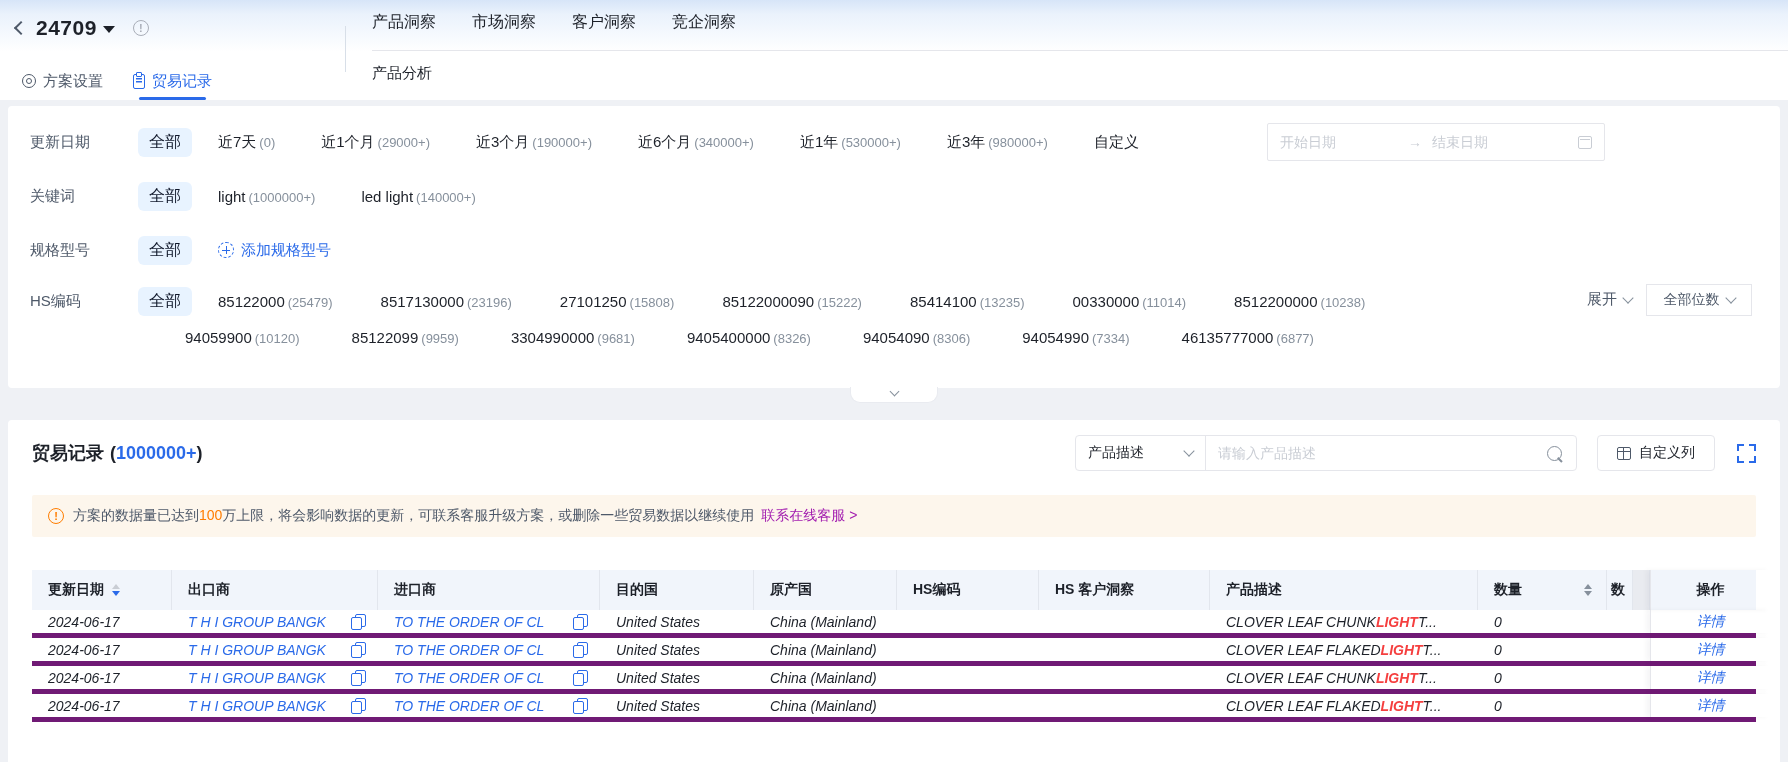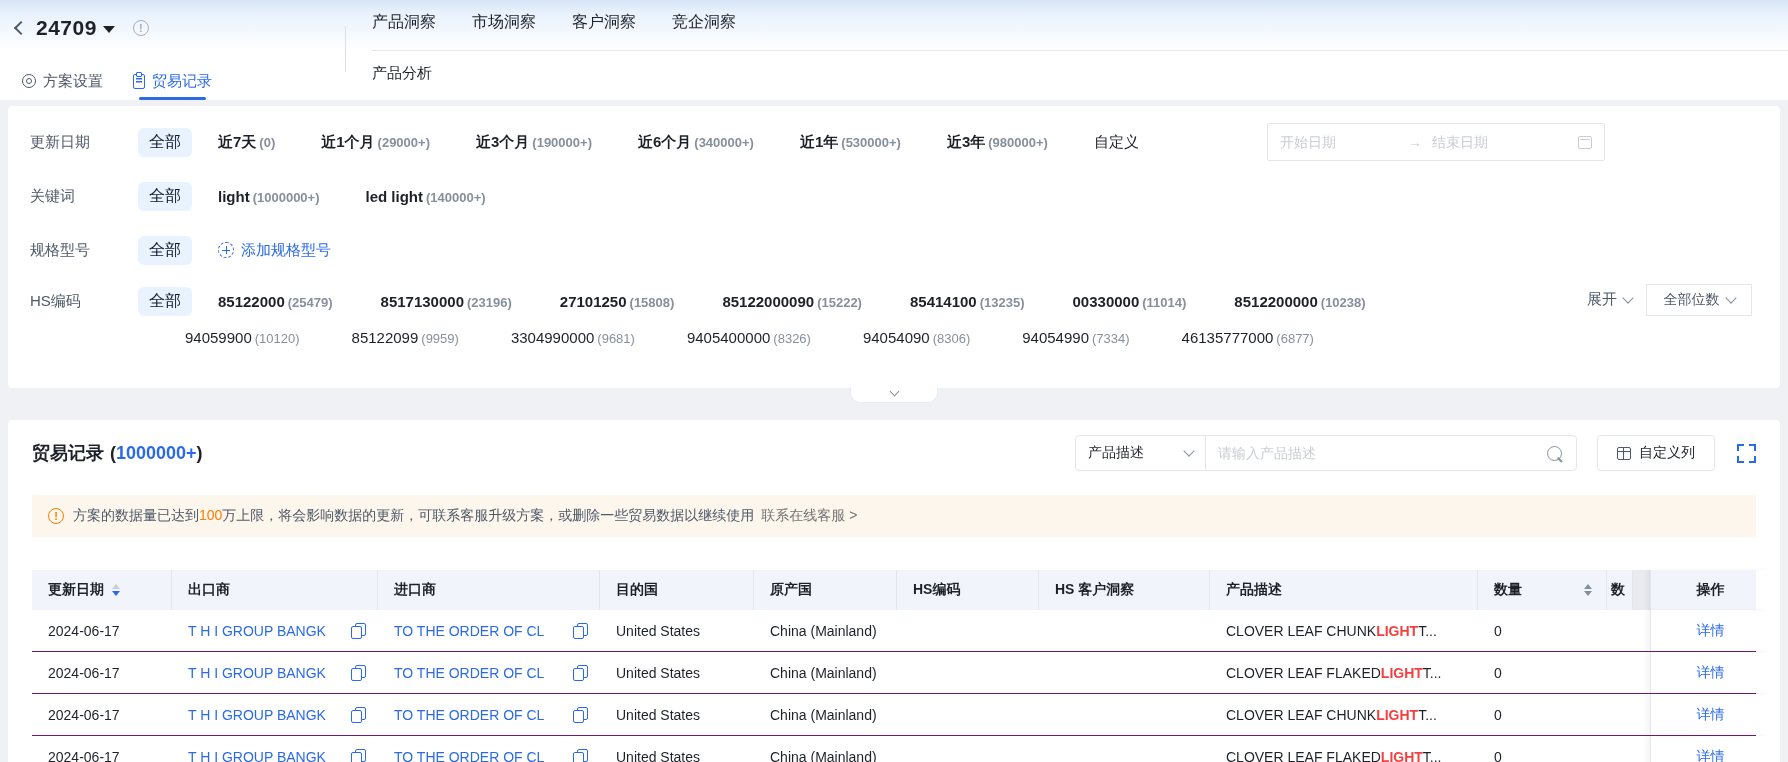--- a/index.html
+++ b/index.html
@@ -36,21 +36,21 @@
   .main-nav .nav-item { font-size:16px; font-weight:500; color:#1D2129; cursor:pointer; }
   .nav-divider { position:absolute; left:372px; right:0; top:50px; height:1px; background:#E5E6EB; }
   .sub-nav { position:absolute; left:372px; top:64px; font-size:15px; color:#1D2129; cursor:pointer; }
 
   
   .filter-card { position:absolute; left:8px; top:106px; width:1772px; height:282px;
     background:#fff; border-radius:4px; padding:16px 24px 0 22px; }
   .filter-row { display:flex; align-items:center; height:40px; margin-bottom:14px; position:relative; }
   .filter-label { width:108px; font-size:15px; color:#4E5969; flex:none; }
   .badge-all { flex:none; background:#E8F3FF; color:#0f172a; font-size:16px; padding:4px 11px; border-radius:6px; cursor:pointer; margin-right:26px; }
-  .opt-list { display:flex; align-items:center; gap:46px; flex-wrap:nowrap;font-weight:bold; }
+  .opt-list { display:flex; align-items:center; gap:46px; flex-wrap:nowrap; }
   .f-opt { cursor:pointer; white-space:nowrap; }
   .f-opt-name { font-size:15px; color:#1D2129; }
   .f-opt-count { font-size:13px; color:#86909C; margin-left:3px; }
   .custom-label { font-size:15px; color:#1D2129; margin-left:46px; cursor:pointer; }
   .date-range { position:absolute; right:151px; top:1px; width:338px; height:38px; border:1px solid #E5E6EB;
     border-radius:2px; display:flex; align-items:center; padding:0 12px; background:#fff; }
   .date-range input { border:none; outline:none; width:118px; font-size:14px; color:#1D2129; font-family:inherit; }
   .date-range input::placeholder { color:#C9CDD4; }
   .range-arrow { color:#C9CDD4; font-size:14px; margin:0 10px; }
   .calendar-ic { margin-left:auto; width:14px; height:13px; border:1.5px solid #C9CDD4; border-radius:2px; position:relative; }
@@ -85,33 +85,33 @@
   .mag-icon { flex:none; width:15px; height:15px; border:1.6px solid #86909C; border-radius:50%; position:relative; margin-right:14px; cursor:pointer; }
   .mag-icon::after { content:""; position:absolute; width:6px; height:1.6px; background:#86909C; transform:rotate(45deg); left:9px; top:12px; }
   .customize-btn { margin-left:20px; width:118px; height:36px; border:1px solid #E5E6EB; border-radius:4px; display:flex; align-items:center; justify-content:center; gap:8px; font-size:14px; color:#1D2129; cursor:pointer; background:#fff; }
   .grid-icon { width:14px; height:13px; border:1.5px solid #4E5969; border-radius:2px;
     background:linear-gradient(#4E5969,#4E5969) 0 3px/14px 1.3px no-repeat, linear-gradient(#4E5969,#4E5969) 4.5px 0/1.3px 13px no-repeat; }
   .expand-screen { margin-left:22px; cursor:pointer; display:flex; }
   
   .limit-banner { margin-top:24px; height:42px; background:#FDF6EC; border-radius:2px; display:flex; align-items:center; padding:0 16px; font-size:14px; color:#4E5969; }
   .warn-circ { flex:none; width:16px; height:16px; border:1.6px solid #FF7D00; border-radius:50%; color:#FF7D00; font-size:11px; font-weight:bold; display:flex; align-items:center; justify-content:center; margin-right:9px; }
   .limit-banner .hl { color:#FF7D00; }
-  .limit-banner .link { color:#737373; margin-left:7px; cursor:pointer; }
+  .limit-banner .link { color:#a21caf; margin-left:7px; cursor:pointer; }
   
   .rec-table { margin-top:33px; width:1724px; }
   .t-row { display:flex; align-items:stretch; }
   .t-head { background:#F1F5FB; height:40px; }
   .t-head .t-cell { font-weight:bold; color:#1D2129; border-right:1px solid #E2E6ED; display:flex; align-items:center; }
   .t-cell { flex:none; padding:0 0 0 16px; font-size:14px; display:flex; align-items:center; overflow:hidden; white-space:nowrap; }
   .c-date{width:140px;} .c-exp{width:206px;} .c-imp{width:222px;} .c-dest{width:154px;} .c-orig{width:143px;}
   .c-hs{width:142px;} .c-hsd{width:171px;} .c-desc{width:268px;} .c-qty{width:129px;} .c-qty2{width:26px; padding-left:4px;}
   .c-strip{width:17px; padding:0;} .t-head .c-strip{ background:#E9EBF0; border-right:1px solid #E2E6ED;}
   .c-act{width:120px; justify-content:center; padding-left:0; border-left:1px solid #E5E6EB; box-shadow:-4px 0 5px rgba(29,33,41,.04);}
   .t-head .c-act{ border-right:none; }
-  .body-row { height:42px; border-bottom:1px solid #701a75; background:#fff; }
+  .body-row { height:28px; border-bottom:5px solid #701a75; background:#fff;font-style:italic; }
   .sorter { display:inline-flex; flex-direction:column; gap:2px; margin-left:8px; cursor:pointer; }
   .sorter.right { margin-left:auto; margin-right:14px; }
   .caret-up { width:0;height:0;border-left:4.5px solid transparent;border-right:4.5px solid transparent;border-bottom:5px solid #C9CDD4; }
   .caret-dn { width:0;height:0;border-left:4.5px solid transparent;border-right:4.5px solid transparent;border-top:5px solid #C9CDD4; }
   .caret-dn.active { border-top-color:#2A6AE9; }
   .caret-up.g{border-bottom-color:#86909C;} .caret-dn.g{border-top-color:#86909C;}
   .link-cell { color:#2A6AE9; cursor:pointer; }
   .copy-icon { flex:none; position:relative; width:15px; height:16px; margin-left:auto; margin-right:12px; cursor:pointer; }
   .copy-icon::before { content:""; position:absolute; right:0; top:0; width:9px; height:11px; border:1.5px solid #2A6AE9; border-radius:2px; }
   .copy-icon::after { content:""; position:absolute; left:0; bottom:0; width:9px; height:11px; border:1.5px solid #2A6AE9; border-radius:2px; background:#fff; }

